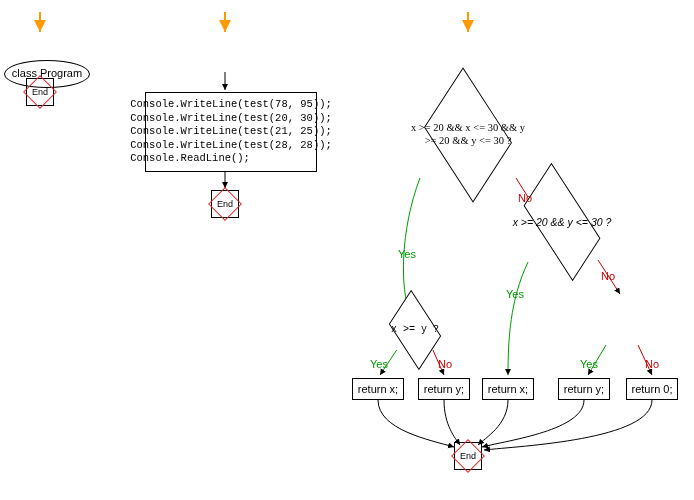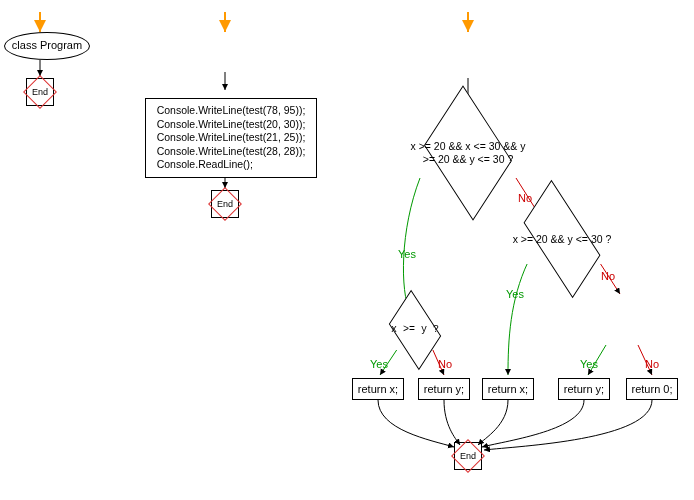--- a/index.html
+++ b/index.html
@@ -23,20 +23,21 @@
     border: 1px solid #000;
     border-radius: 50%;
     background: #fff;
     display: flex;
     align-items: center;
     justify-content: center;
     text-align: center;
     line-height: 1.2;
     padding: 4px 6px;
     box-sizing: border-box;
+    margin-top: 28px;
   }
   .rect {
     position: absolute;
     border: 1px solid #000;
     background: #fff;
     display: flex;
     align-items: center;
     justify-content: center;
     text-align: left;
     padding: 4px 6px;
@@ -161,39 +162,39 @@
     <path d="M652 400 C 652 440, 520 446, 484 450" stroke="#000" fill="none" marker-end="url(#ah)"></path>
   </svg>
 
   <div class="ellipse" style="left:4px; top:32px; width:86px; height:28px;">class Program</div>
   <div class="end-box" style="left:26px; top:78px;">
     <div class="sq"></div>
       <div class="diamond"></div>
     <div class="lbl">End</div>
   </div>
 
-  <div class="rect" style="left:145px; top:98px; width:172px; height:80px; font-size:10.5px;">Console.WriteLine(test(78, 95));
+  <div class="rect" style="left:145px; top:92px; width:172px; height:80px; font-size:10.5px;font-family:Liberation Mono, monospace;">Console.WriteLine(test(78, 95));
 Console.WriteLine(test(20, 30));
 Console.WriteLine(test(21, 25));
 Console.WriteLine(test(28, 28));
 Console.ReadLine();</div>
   <div class="end-box" style="left:211px; top:190px;">
     <div class="sq"></div>
       <div class="diamond"></div>
     <div class="lbl">End</div>
   </div>
 
 
-  <div class="decision" style="left:424px; top:118px; width:88px; height:70px;">
+  <div class="decision" style="left:424px; top:100px; width:88px; height:70px;font-family:Liberation Serif, serif;">
     <div class="shape"></div>
     <div class="txt" style="font-size:10.5px;">x &gt;= 20 &amp;&amp; x &lt;= 30 &amp;&amp; y
 &gt;= 20 &amp;&amp; y &lt;= 30 ?</div>
   </div>
 
-  <div class="decision" style="left:518px; top:214px; width:88px; height:50px;">
+  <div class="decision" style="left:518px; top:197px; width:88px; height:50px;font-style:italic;">
     <div class="shape"></div>
     <div class="txt" style="font-size:10.5px;">x &gt;= 20 &amp;&amp; y &lt;= 30 ?</div>
   </div>
 
   <div class="decision" style="left:388px; top:310px; width:54px; height:40px;">
     <div class="shape"></div>
     <div class="txt" style="font-size:10px;font-family:Liberation Mono, monospace;">x &gt;= y ?</div>
   </div>
 
 

